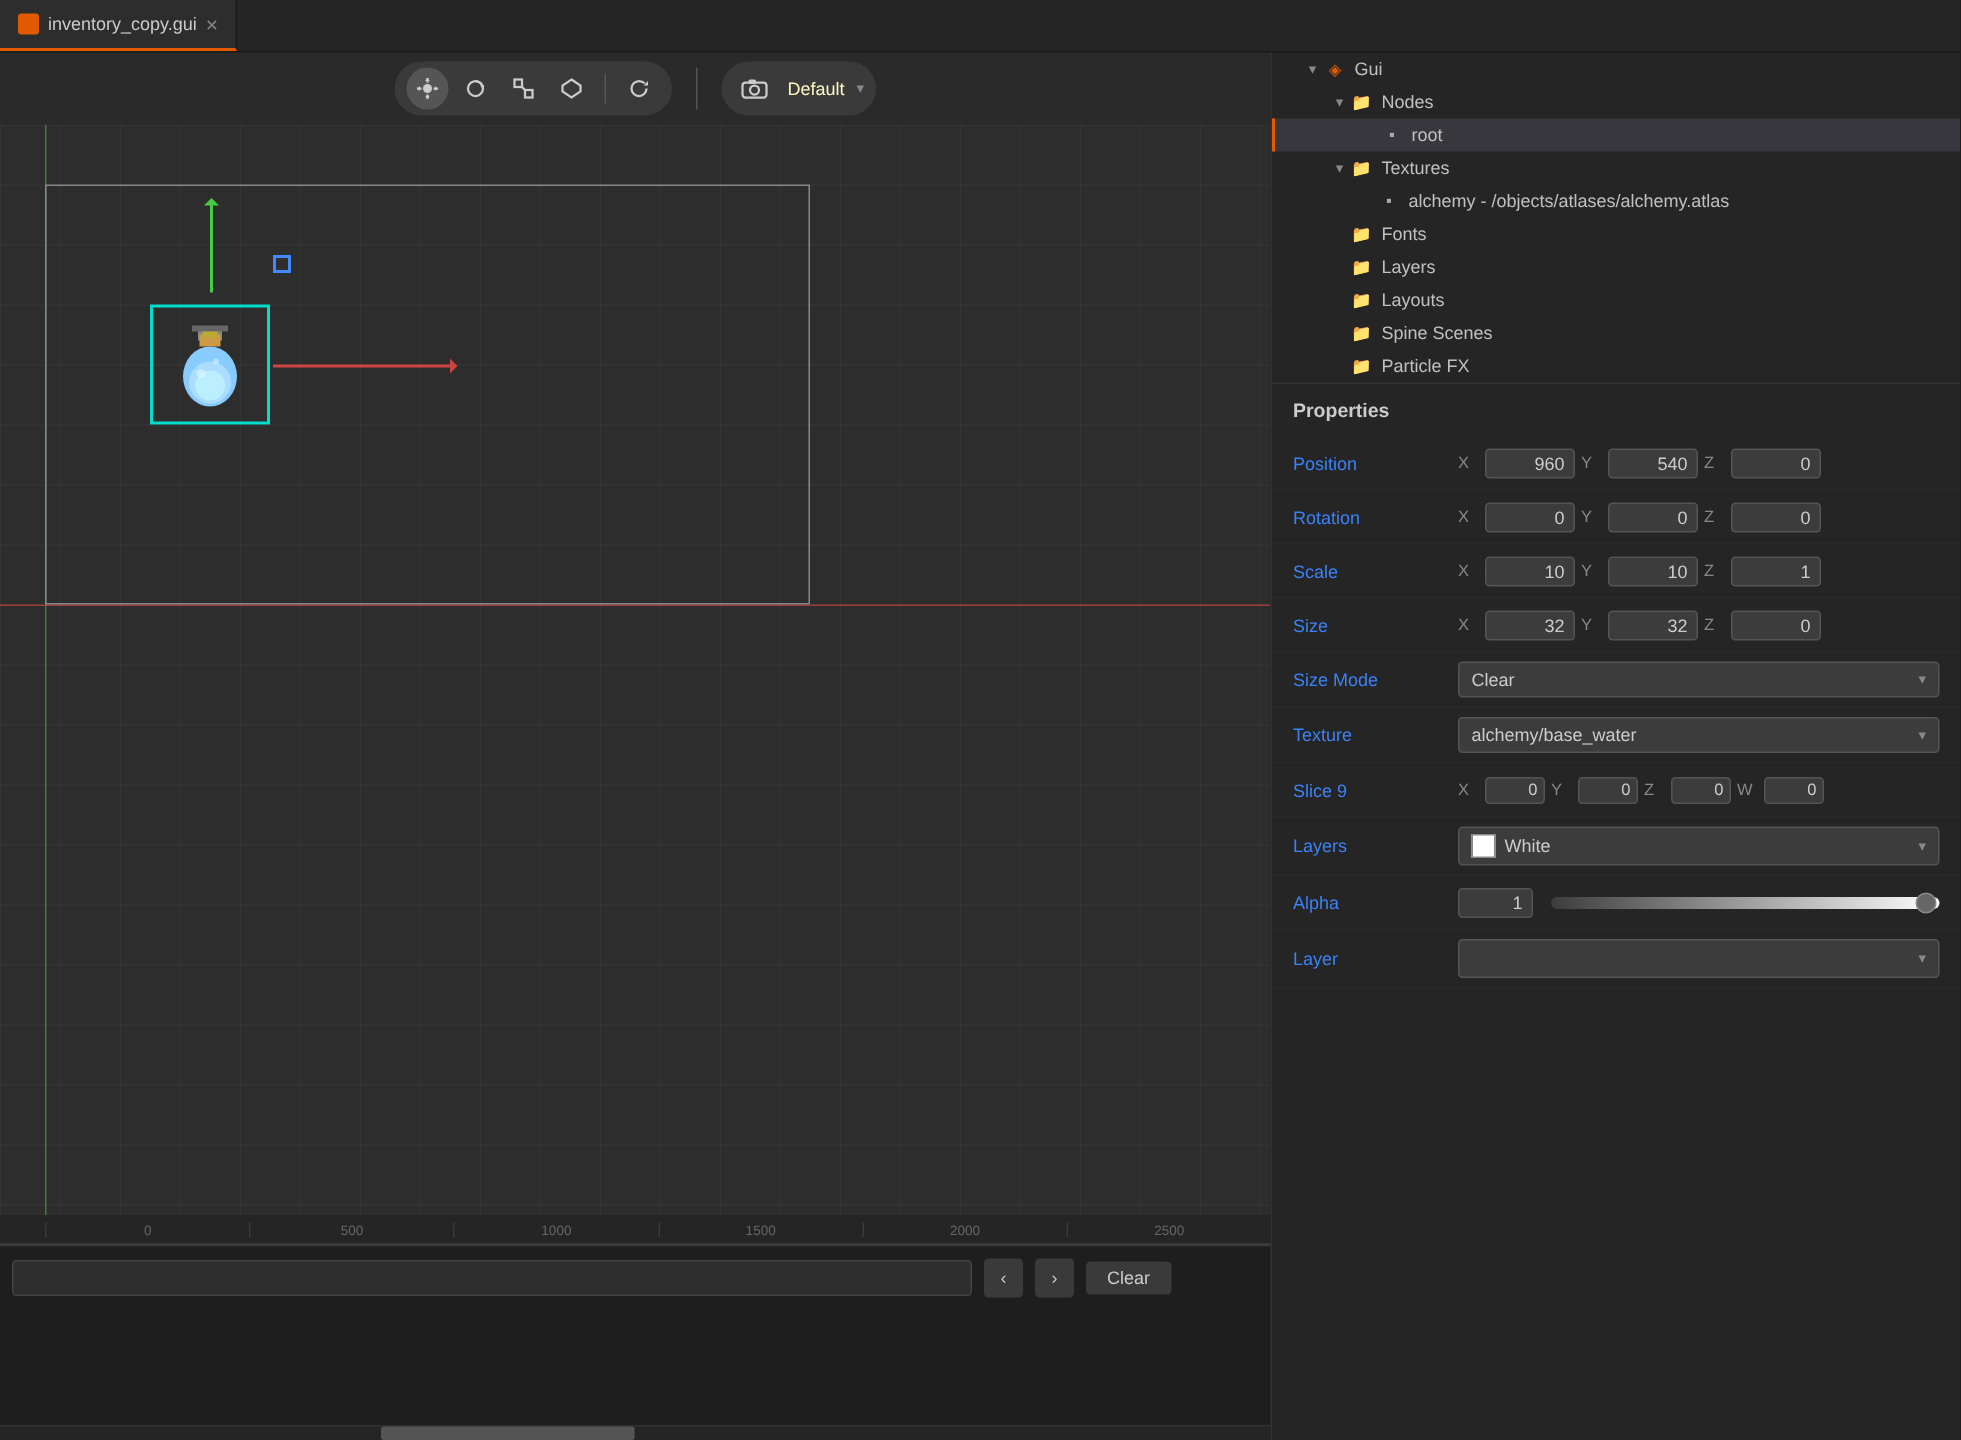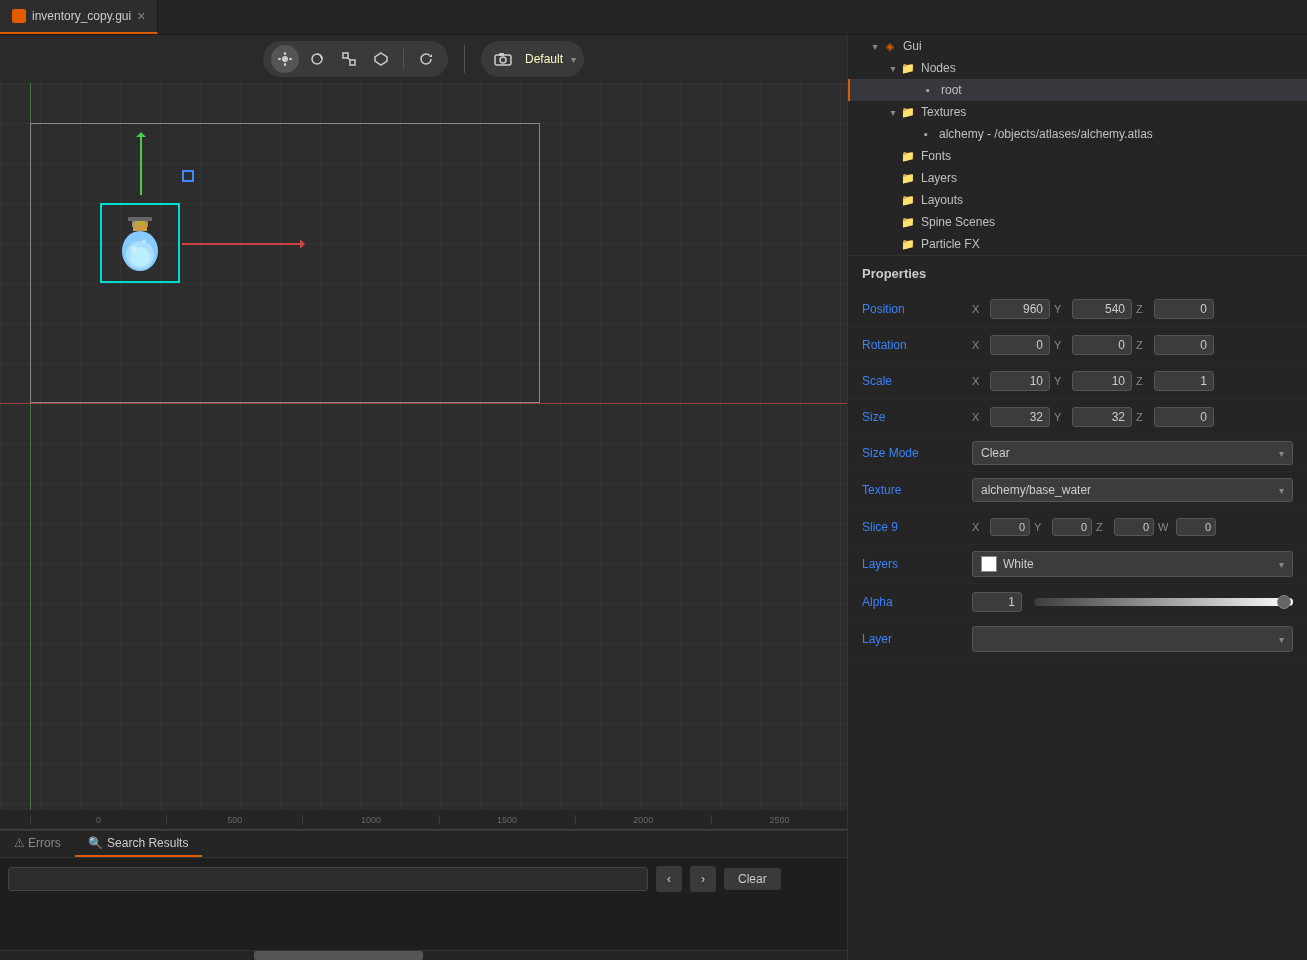--- a/index.html
+++ b/index.html
@@ -580,28 +580,20 @@
         <div class="ruler-mark">0</div>
         <div class="ruler-mark">500</div>
         <div class="ruler-mark">1000</div>
         <div class="ruler-mark">1500</div>
         <div class="ruler-mark">2000</div>
         <div class="ruler-mark">2500</div>
       </div>
     </div>
 
     <div class="bottom-panel">
-      <div class="bottom-tabs">
-        <div class="bottom-tab">
-          <span>⚠ </span><span>Errors</span>
-        </div>
-        <div class="bottom-tab active">
-          <span>🔍 </span><span>Search Results</span>
-        </div>
-      </div>
       <div class="bottom-content">
         <div class="search-bar">
           <input class="search-input" type="text" value="" placeholder="" style="">
           <button class="nav-btn">‹</button>
           <button class="nav-btn">›</button>
           <button class="clear-btn">Clear</button>
         </div>
       </div>
       <div class="h-scrollbar">
         <div class="h-scrollbar-thumb"></div>

